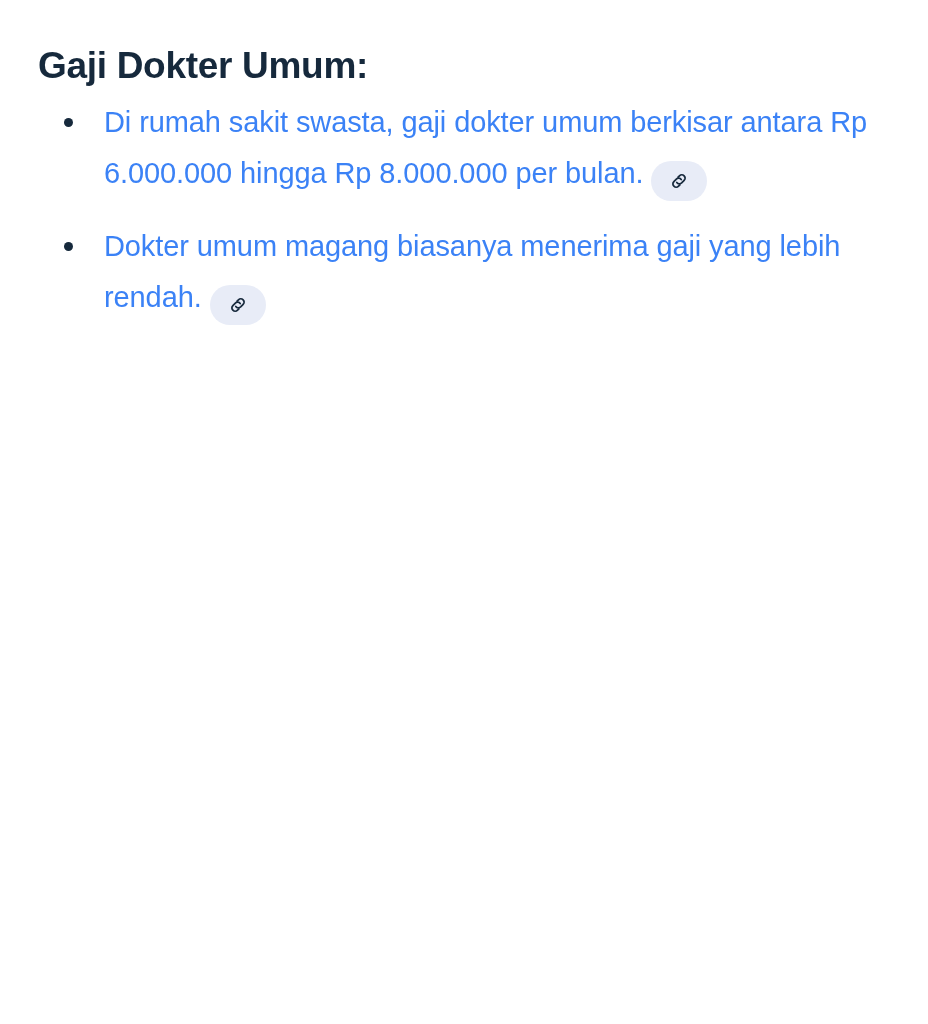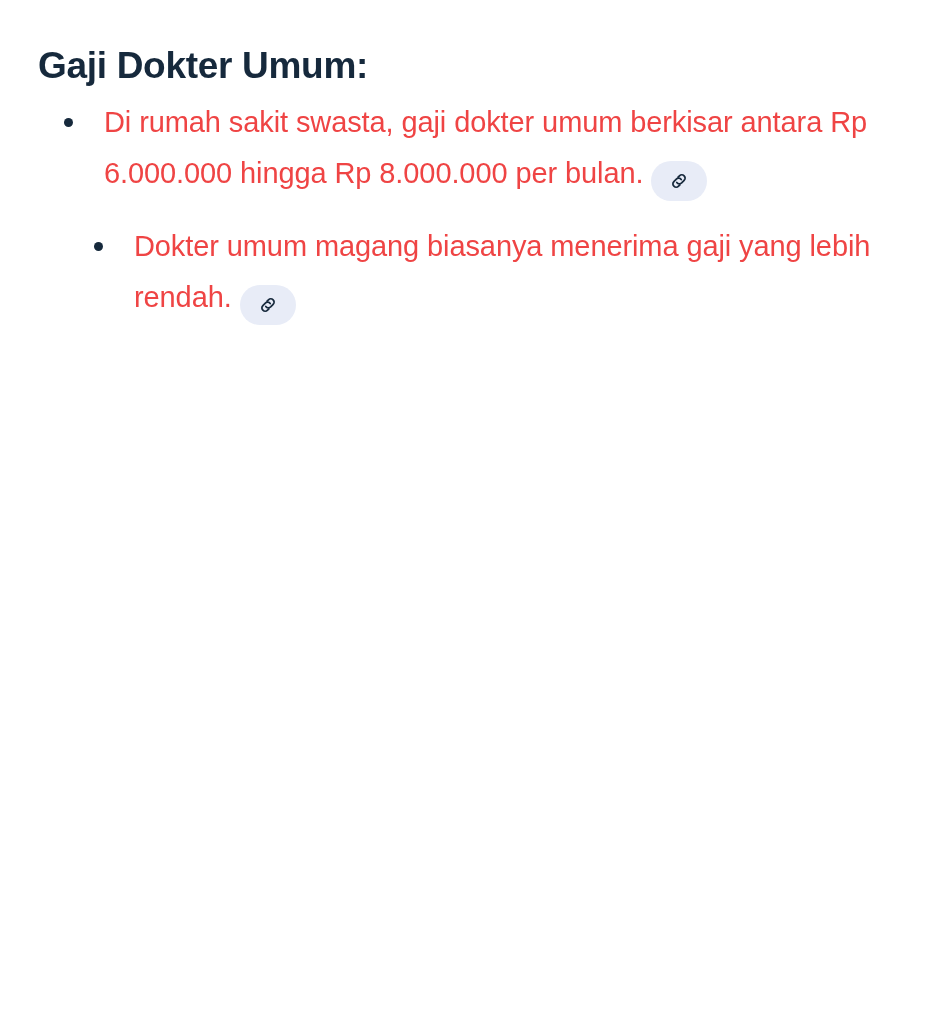--- a/index.html
+++ b/index.html
@@ -47,37 +47,37 @@
     padding: 0;
   }
 
   .bullet-item {
     position: relative;
     padding-left: 104px;
     padding-right: 40px;
     margin-bottom: 20px;
     box-sizing: border-box;
   }
-  .bullet-item:last-child { margin-bottom: 0; margin-left: 30px; }
+  .bullet-item:last-child { margin-bottom: 0; }
 
   .bullet-dot {
     position: absolute;
     left: 64px;
     top: 21px;
     width: 9px;
     height: 9px;
     border-radius: 50%;
     background: #16293c;
   }
 
   .bullet-text {
     font-size: 29px;
     line-height: 51px;
     font-weight: 400;
-    color: #ef4444;
+    color: #3b82f6;
     letter-spacing: -0.1px;
   }
 
   .cite-badge {
     display: inline-flex;
     align-items: center;
     justify-content: center;
     width: 56px;
     height: 40px;
     border-radius: 20px;

